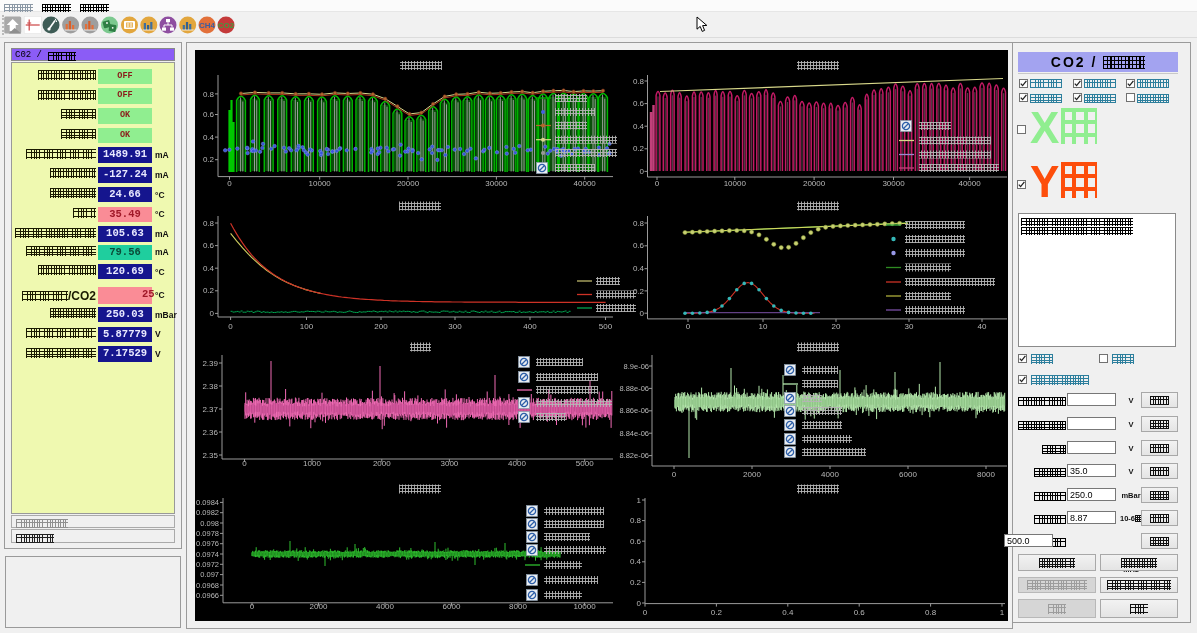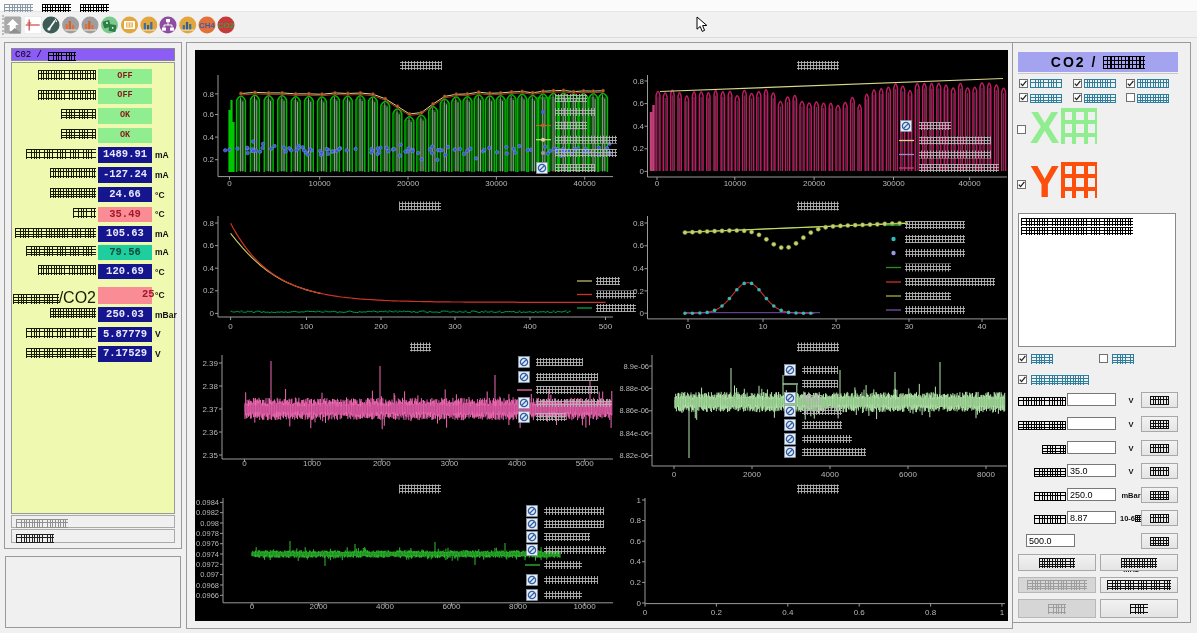--- a/index.html
+++ b/index.html
@@ -133,21 +133,21 @@
 <div style="position:absolute;left:155px;top:209.3px;width:22px;font-size:8.5px;font-weight:bold;color:#111;">°C</div>
 <div style="position:absolute;left:10px;top:227.5px;width:86px;text-align:right;color:#1a1a00;"><span class="z" style="width:81px;height:10px;"></span></div>
 <div style="position:absolute;left:98px;top:226.2px;width:54px;height:15.5px;background:#15158E;color:#e8e8ff;font-size:10.5px;font-weight:bold;text-align:center;line-height:15.5px;font-family:Liberation Mono,monospace;">105.63</div>
 <div style="position:absolute;left:155px;top:229.0px;width:22px;font-size:8.5px;font-weight:bold;color:#111;">mA</div>
 <div style="position:absolute;left:10px;top:245.9px;width:86px;text-align:right;color:#1a1a00;"><span class="z" style="width:70px;height:10px;"></span></div>
 <div style="position:absolute;left:98px;top:244.6px;width:54px;height:15.5px;background:#1FCE9E;color:#0a4a38;font-size:10.5px;font-weight:bold;text-align:center;line-height:15.5px;font-family:Liberation Mono,monospace;">79.56</div>
 <div style="position:absolute;left:155px;top:247.4px;width:22px;font-size:8.5px;font-weight:bold;color:#111;">mA</div>
 <div style="position:absolute;left:10px;top:265.1px;width:86px;text-align:right;color:#1a1a00;"><span class="z" style="width:58px;height:10px;"></span></div>
 <div style="position:absolute;left:98px;top:263.8px;width:54px;height:15.5px;background:#15158E;color:#e8e8ff;font-size:10.5px;font-weight:bold;text-align:center;line-height:15.5px;font-family:Liberation Mono,monospace;">120.69</div>
 <div style="position:absolute;left:155px;top:266.6px;width:22px;font-size:8.5px;font-weight:bold;color:#111;">°C</div>
-<div style="position:absolute;left:10px;top:288.5px;width:86px;text-align:right;color:#1a1a00;"><span class="z" style="width:46px;height:10px;"></span><span style="font-size:16px;font-weight:normal;">/CO2</span></div>
+<div style="position:absolute;left:10px;top:288.5px;width:86px;text-align:right;color:#1a1a00;"><span class="z" style="width:46px;height:10px;"></span><span style="font-size:12px;font-weight:bold;">/CO2</span></div>
 <div style="position:absolute;left:98px;top:287.2px;width:54px;height:17px;background:#FA8C96;color:#a01828;font-size:10.5px;font-weight:bold;text-align:center;line-height:15.5px;font-family:Liberation Mono,monospace;padding-left:44px;">25</div>
 <div style="position:absolute;left:155px;top:290.0px;width:22px;font-size:8.5px;font-weight:bold;color:#111;">°C</div>
 <div style="position:absolute;left:10px;top:308.2px;width:86px;text-align:right;color:#1a1a00;"><span class="z" style="width:46px;height:10px;"></span></div>
 <div style="position:absolute;left:98px;top:306.9px;width:54px;height:15.5px;background:#15158E;color:#e8e8ff;font-size:10.5px;font-weight:bold;text-align:center;line-height:15.5px;font-family:Liberation Mono,monospace;">250.03</div>
 <div style="position:absolute;left:155px;top:309.7px;width:22px;font-size:8.5px;font-weight:bold;color:#111;">mBar</div>
 <div style="position:absolute;left:10px;top:327.9px;width:86px;text-align:right;color:#1a1a00;"><span class="z" style="width:70px;height:10px;"></span></div>
 <div style="position:absolute;left:98px;top:326.59999999999997px;width:54px;height:15.5px;background:#15158E;color:#e8e8ff;font-size:10.5px;font-weight:bold;text-align:center;line-height:15.5px;font-family:Liberation Mono,monospace;">5.87779</div>
 <div style="position:absolute;left:155px;top:329.4px;width:22px;font-size:8.5px;font-weight:bold;color:#111;">V</div>
 <div style="position:absolute;left:10px;top:347.6px;width:86px;text-align:right;color:#1a1a00;"><span class="z" style="width:70px;height:10px;"></span></div>
 <div style="position:absolute;left:98px;top:346.3px;width:54px;height:15.5px;background:#15158E;color:#e8e8ff;font-size:10.5px;font-weight:bold;text-align:center;line-height:15.5px;font-family:Liberation Mono,monospace;">7.17529</div>
@@ -742,21 +742,21 @@
 <div class="btn" style="left:1141px;top:463.0px;width:37px;height:16px;"><span style="line-height:16px;"><span class="z" style="width:19px;height:9px;"></span></span></div>
 <div style="position:absolute;left:1012px;top:490.5px;width:54px;text-align:right;color:#000;"><span class="z" style="width:32px;height:9px;"></span></div>
 <div style="position:absolute;left:1067px;top:487.5px;width:49px;height:13px;background:#fff;border:1px solid #777;font-size:9px;color:#000;padding-left:2px;line-height:13px;">250.0</div>
 <div style="position:absolute;left:1118px;top:490.5px;width:26px;text-align:center;font-size:7.5px;font-weight:bold;color:#111;white-space:nowrap;">mBar</div>
 <div class="btn" style="left:1141px;top:486.5px;width:37px;height:16px;"><span style="line-height:16px;"><span class="z" style="width:19px;height:9px;"></span></span></div>
 <div style="position:absolute;left:1012px;top:513.5px;width:54px;text-align:right;color:#000;"><span class="z" style="width:32px;height:9px;"></span></div>
 <div style="position:absolute;left:1067px;top:510.5px;width:49px;height:13px;background:#fff;border:1px solid #777;font-size:9px;color:#000;padding-left:2px;line-height:13px;">8.87</div>
 <div style="position:absolute;left:1118px;top:513.5px;width:26px;text-align:center;font-size:7.5px;font-weight:bold;color:#111;white-space:nowrap;">10-6<span class="z" style="width:7px;height:7px;"></span></div>
 <div class="btn" style="left:1141px;top:509.5px;width:37px;height:16px;"><span style="line-height:16px;"><span class="z" style="width:19px;height:9px;"></span></span></div>
 <div style="position:absolute;left:1012px;top:536.5px;width:54px;text-align:right;color:#000;"><span class="z" style="width:32px;height:9px;"></span></div>
-<div style="position:absolute;left:1026px;top:533.5px;width:49px;height:13px;background:#fff;border:1px solid #777;font-size:9px;color:#000;padding-left:2px;line-height:13px;">500.0</div>
+<div style="position:absolute;left:1004px;top:533.5px;width:49px;height:13px;background:#fff;border:1px solid #777;font-size:9px;color:#000;padding-left:2px;line-height:13px;">500.0</div>
 <div style="position:absolute;left:1118px;top:536.5px;width:26px;text-align:center;font-size:7.5px;font-weight:bold;color:#111;white-space:nowrap;margin-top:28px;">MHz</div>
 <div class="btn" style="left:1141px;top:532.5px;width:37px;height:16px;"><span style="line-height:16px;"><span class="z" style="width:19px;height:9px;"></span></span></div>
 <div class="btn" style="left:1018px;top:554px;width:78px;height:17px;"><span style="line-height:17px;"><span class="z" style="width:36px;height:10px;"></span></span></div>
 <div class="btn" style="left:1100px;top:554px;width:78px;height:17px;"><span style="line-height:17px;"><span class="z" style="width:36px;height:10px;"></span></span></div>
 <div class="btn dis" style="left:1018px;top:577px;width:78px;height:16px;"><span style="line-height:16px;"><span class="z" style="width:60px;height:10px;"></span></span></div>
 <div class="btn" style="left:1100px;top:577px;width:78px;height:16px;"><span style="line-height:16px;"><span class="z" style="width:64px;height:10px;"></span></span></div>
 <div class="btn dis" style="left:1018px;top:599px;width:78px;height:19px;"><span style="line-height:19px;"><span class="z" style="width:18px;height:10px;"></span></span></div>
 <div class="btn" style="left:1100px;top:599px;width:78px;height:19px;"><span style="line-height:19px;"><span class="z" style="width:18px;height:10px;"></span></span></div>
 
 <svg style="position:absolute;left:696px;top:16px;" width="14" height="18" viewBox="0 0 14 18">

